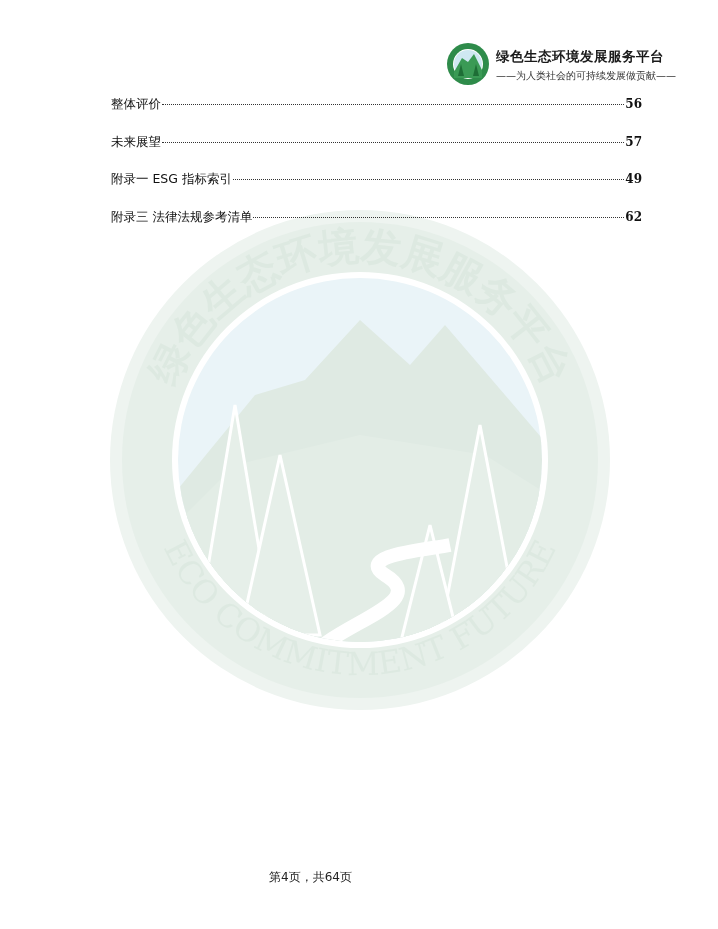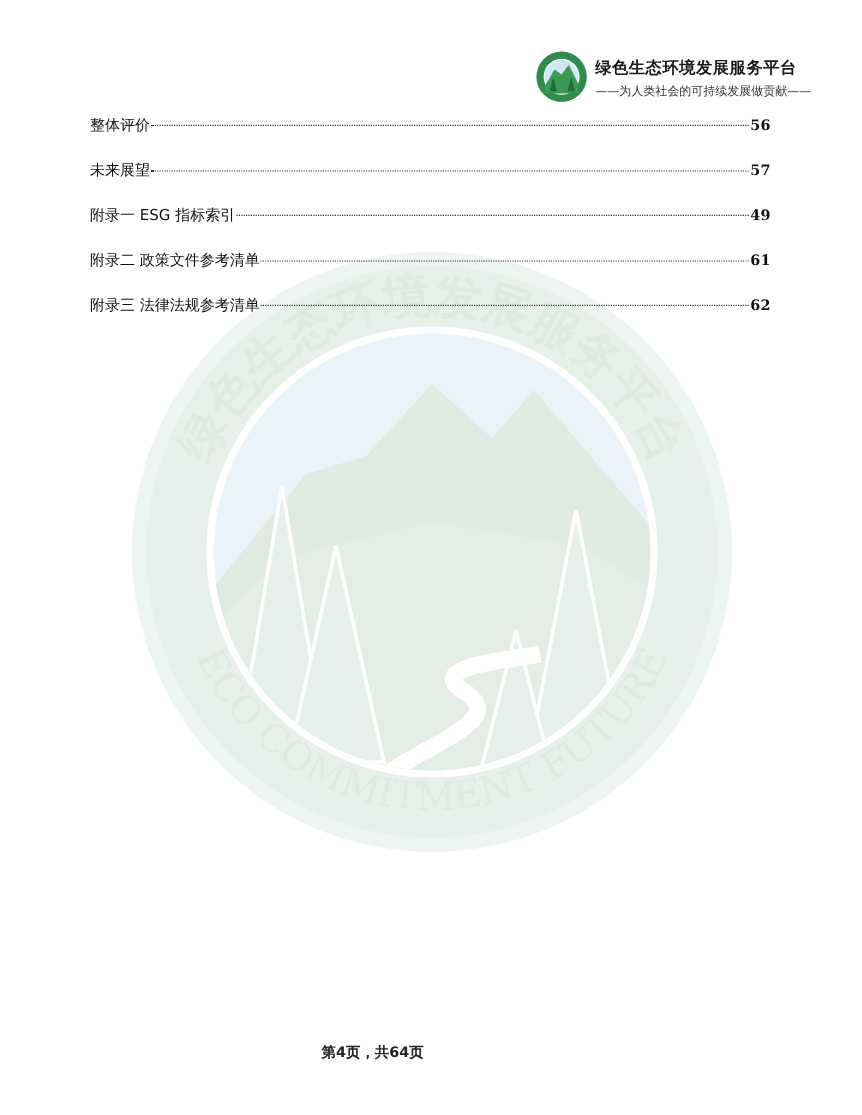--- a/index.html
+++ b/index.html
@@ -6,25 +6,25 @@
     body {
       width: 718px; height: 929px; background: #ffffff; position: relative; overflow: hidden;
       font-family: "DejaVu Sans", "Liberation Sans", sans-serif; color: #111;
     }
     .header { position: absolute; left: 446px; top: 42px; width: 220px; height: 50px; }
     .logo { position: absolute; left: 0; top: 0; width: 44px; height: 44px; }
     .brand { position: absolute; left: 50px; top: 6px; font-size: 13.5px; font-weight: bold; color: #1a1a1a; letter-spacing: 0.5px; white-space: nowrap; }
     .slogan { position: absolute; left: 50px; top: 27px; font-size: 10px; color: #333; white-space: nowrap; }
     .watermark { position: absolute; left: 105px; top: 205px; width: 510px; height: 510px; opacity: 1; }
     .toc { position: absolute; left: 75px; top: 96px; width: 567px; }
-    .toc-row { display: flex; align-items: baseline; height: 37.5px; font-size: 12.5px; }
+    .toc-row { display: flex; align-items: baseline; height: 37.5px; font-size: 12.5px; margin-left: 36px; }
     .toc-title { white-space: nowrap; }
     .toc-dots { flex: 1; border-bottom: 1px dotted #333; margin: 0 1px; transform: translateY(-3px); }
     .toc-page { font-family: "DejaVu Serif", "Liberation Serif", serif; font-size: 12px; font-weight: bold; }
-    .footer { position: absolute; left: 0; width: 621px; top: 869px; text-align: center; font-size: 12px; font-weight: bold; color: #222; }
+    .footer { position: absolute; left: 0; width: 621px; top: 869px; text-align: center; font-size: 12px; font-weight: normal; color: #222; }
   </style>
 </head>
 <body>
 
 <svg class="watermark" viewBox="0 0 510 510">
   <defs>
     <path id="arcTop" d="M 55 255 A 200 200 0 0 1 455 255"></path>
     <path id="arcBot" d="M 40 255 A 215 215 0 0 0 470 255"></path>
     <clipPath id="innerClip">
         <circle cx="255" cy="255" r="182"></circle>
@@ -74,24 +74,19 @@
     <span class="toc-title">未来展望</span>
     <span class="toc-dots"></span>
     <span class="toc-page">57</span>
   </div>
   <div class="toc-row">
     <span class="toc-title">附录一 ESG 指标索引</span>
     <span class="toc-dots"></span>
     <span class="toc-page">49</span>
   </div>
   <div class="toc-row">
-    <span class="toc-title">附录二 政策文件参考清单</span>
-    <span class="toc-dots"></span>
-    <span class="toc-page">61</span>
-  </div>
-  <div class="toc-row">
     <span class="toc-title">附录三 法律法规参考清单</span>
     <span class="toc-dots"></span>
     <span class="toc-page">62</span>
   </div>
 </div>
 
 <div class="footer">第4页，共64页</div>
 
 </body></html>

